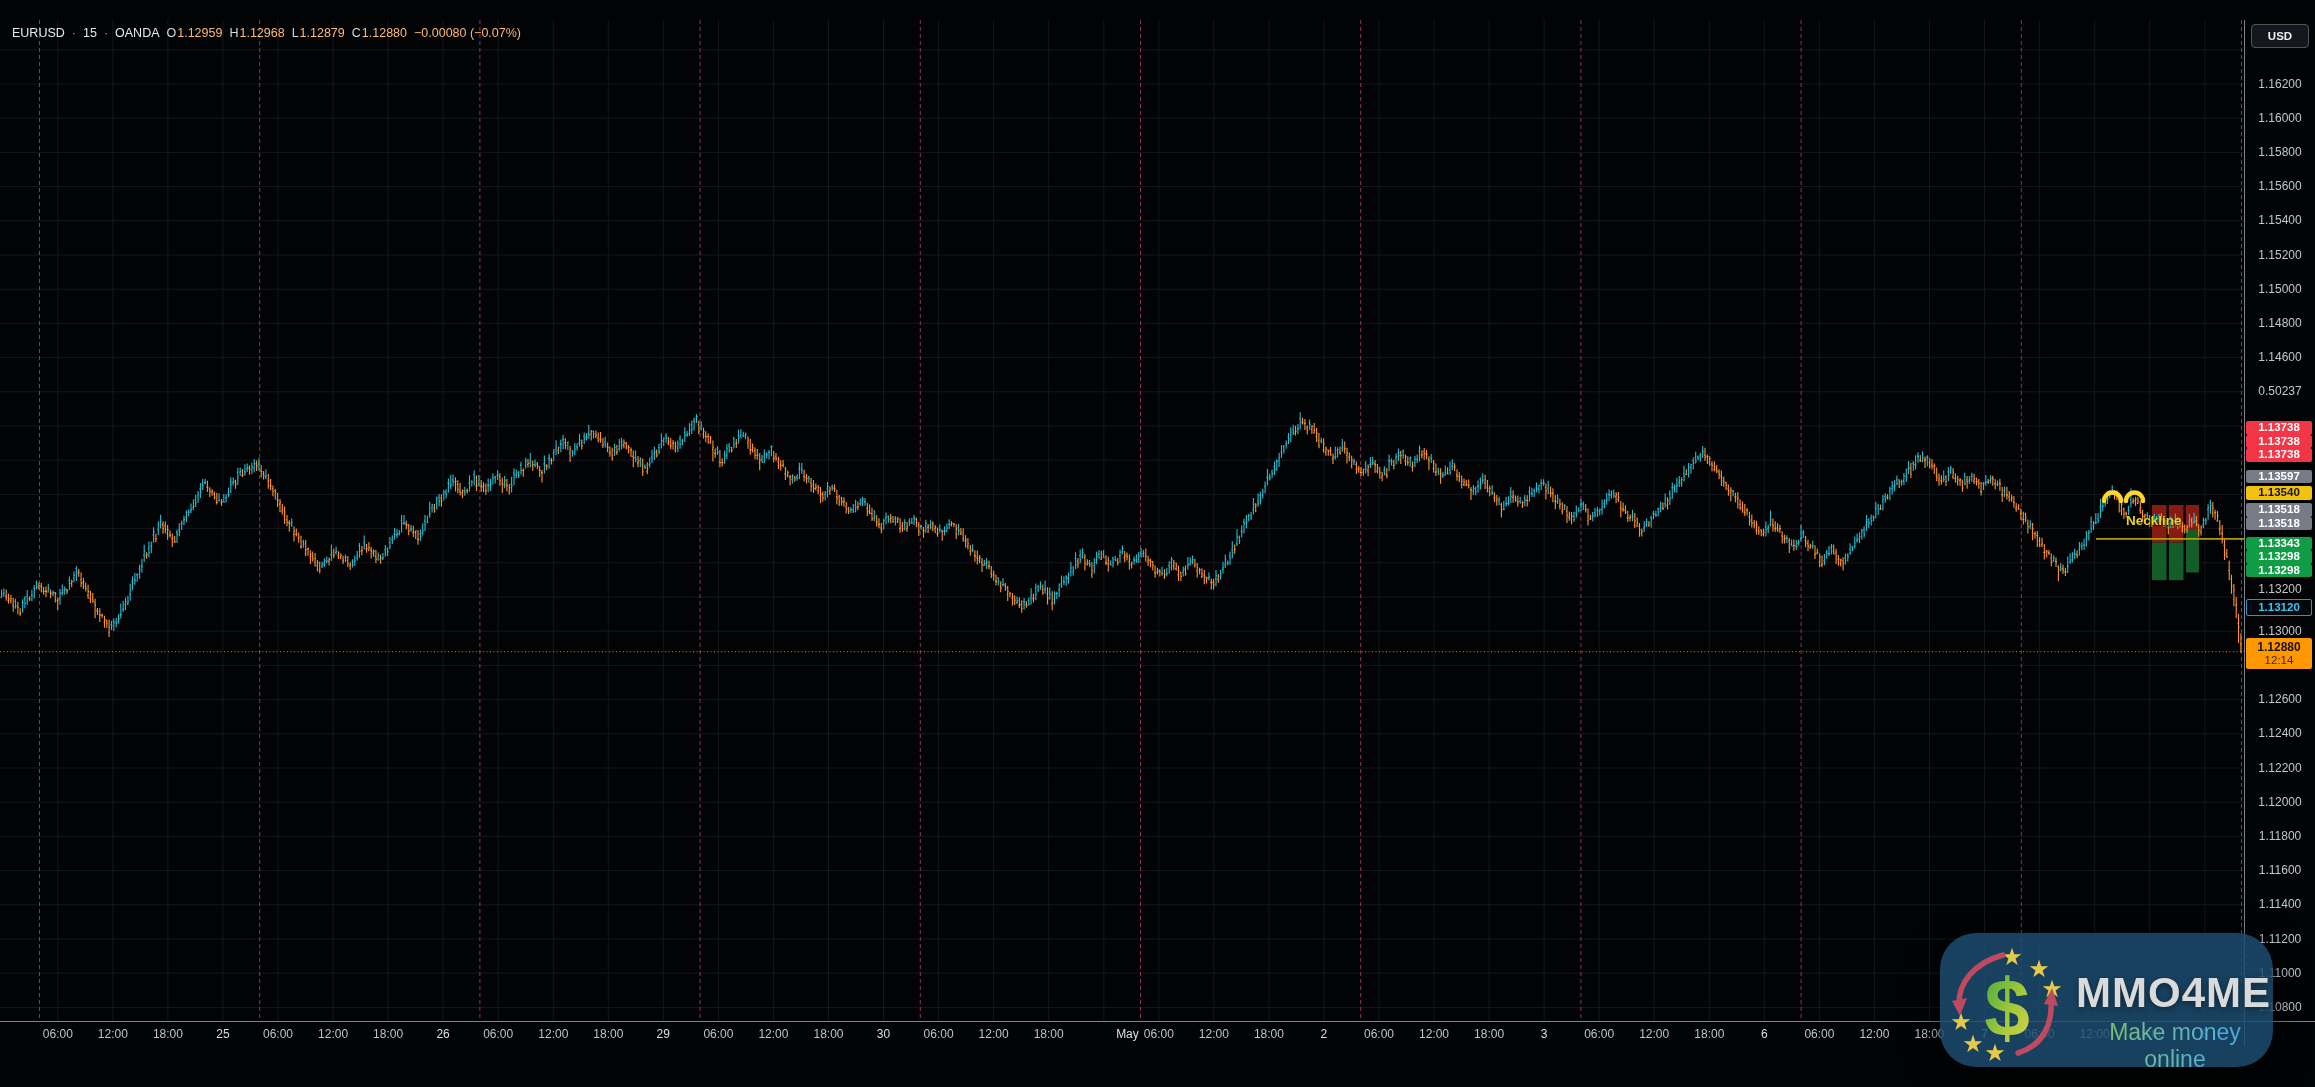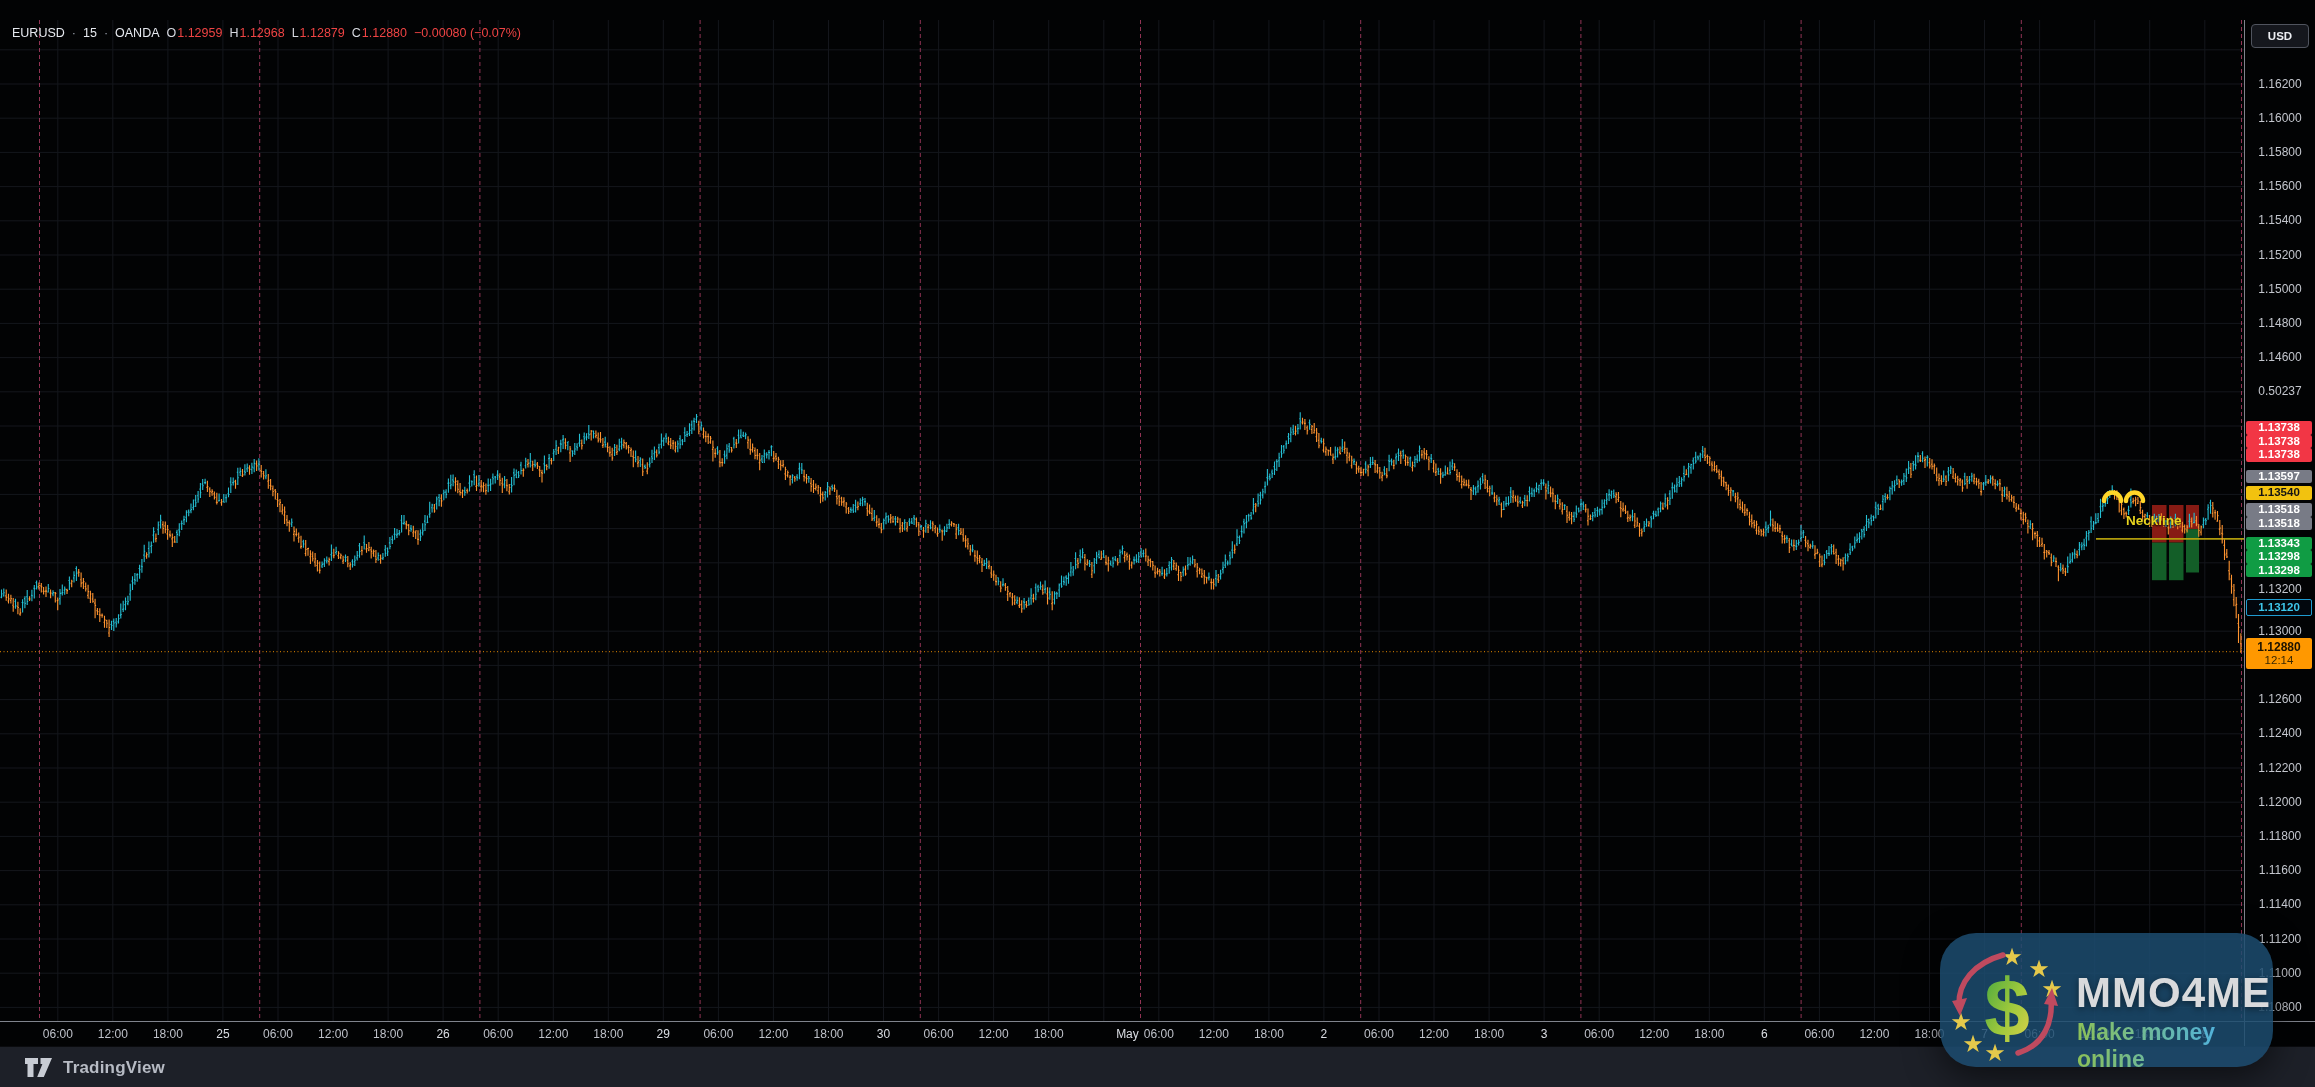--- a/index.html
+++ b/index.html
@@ -8,21 +8,21 @@
   .topbar{position:absolute;left:0;top:0;width:2315px;height:20px;background:#16181e;
           border-bottom:1px solid #2b2e37;display:flex;align-items:center;z-index:4;}
   .topbar .title{color:#e4e7ed;font-size:12px;font-weight:500;padding-left:8px;letter-spacing:.1px;}
   .chartsvg{position:absolute;left:0;top:0;z-index:1;}
   .legend{position:absolute;left:12px;top:26px;z-index:3;display:flex;align-items:center;gap:7px;
           font-size:12.5px;font-weight:500;}
   .legend .sym{color:#e6e9ef;}
   .legend .dim{color:#9aa0ab;}
   .legend .pair{display:flex;gap:1px;}
   .legend .k{color:#d6d9e0;}
-  .legend .v{color:#ef4444;text-align:center;}
+  .legend .v{color:#fdba74;text-align:center;}
   .usd-btn{position:absolute;left:2251px;top:24px;width:56px;height:22px;z-index:3;
            background:#15171d;border:1px solid #50545e;border-radius:4px;color:#eceef2;
            font-size:11.5px;font-weight:700;display:flex;align-items:center;justify-content:center;cursor:pointer;}
   .price-axis{position:absolute;left:2245px;top:20px;width:70px;height:1002px;z-index:2;}
   .ptick{position:absolute;left:0;width:70px;text-align:center;color:#c3c6cd;font-size:12px;height:13px;line-height:13px;}
   .plabel{position:absolute;left:1px;width:66px;height:13.5px;line-height:13.5px;text-align:center;
           font-size:11.5px;font-weight:700;border-radius:2px;z-index:3;}
   .alert-label{position:absolute;left:1px;width:64px;height:15px;line-height:15px;text-align:center;
           font-size:11.5px;font-weight:700;background:rgba(2,8,14,.9);border-radius:2px;z-index:3;}
   .countdown{position:absolute;left:1px;width:66px;height:31px;border-radius:2px;z-index:3;
@@ -37,23 +37,23 @@
          text-shadow:0 1px 2px #000;}
   .bottombar{position:absolute;left:0;top:1046px;width:2315px;height:41px;background:#1d2028;
          border-top:1px solid #0a0b0e;display:flex;align-items:center;z-index:4;}
   .tv-attrib{display:flex;align-items:center;gap:9px;margin-left:24px;}
   .tv-attrib .brand{color:#b7bbc4;font-size:17px;font-weight:600;letter-spacing:.2px;}
   .watermark{position:absolute;left:1940px;top:933px;width:333px;height:134px;z-index:5;
          background:rgba(28,76,112,.85);border-radius:36px;box-shadow:0 10px 34px rgba(0,0,0,.55);}
   .wm-logo{position:absolute;left:4px;top:4px;}
   .wm-title{position:absolute;left:136px;top:36px;font-size:42px;font-weight:700;color:#d9dadc;
          letter-spacing:1px;text-shadow:0 2px 6px rgba(0,0,0,.45);}
-  .wm-sub{position:absolute;left:137px;top:86px;font-size:23px;font-weight:700;
+  .wm-sub{position:absolute;left:137px;top:86px;font-size:23px;font-weight:400;
          background:linear-gradient(90deg,#8cc158,#52b2d8 70%,#3e9bd6);
-         -webkit-background-clip:text;background-clip:text;color:transparent;}
+         -webkit-background-clip:text;background-clip:text;color:transparent;text-align:center;}
 </style>
 </head>
 <body>
 
 <div class="stage">
 
 
   <div id="svgmount">
       <svg class="chartsvg" width="2315" height="1087" viewBox="0 0 2315 1087">
         <defs>
@@ -304,25 +304,14 @@
       </g>
       <g fill="#bf4a5f">
         <polygon points="8,64 23,61 16,79"></polygon>
           <polygon points="100,67 114,69 108,51"></polygon>
       </g>
     </svg>
     <div class="wm-title">MMO4ME</div>
     <div class="wm-sub">Make money online</div>
   </div>
 
-  <div class="bottombar">
-    <div class="tv-attrib">
-      <svg width="30" height="21" viewBox="0 0 30 21">
-        <g fill="#c8ccd4">
-          <path d="M1 1 h13 v6 h-4.5 v13 h-6 V7 H1 Z"></path>
-          <path d="M16.5 1 h11.5 l-8.2 19 h-6.6 l5.2 -13 h-1.9 Z"></path>
-        </g>
-      </svg>
-      <span class="brand">TradingView</span>
-    </div>
-  </div>
 
 </div>
 
 </body></html>

